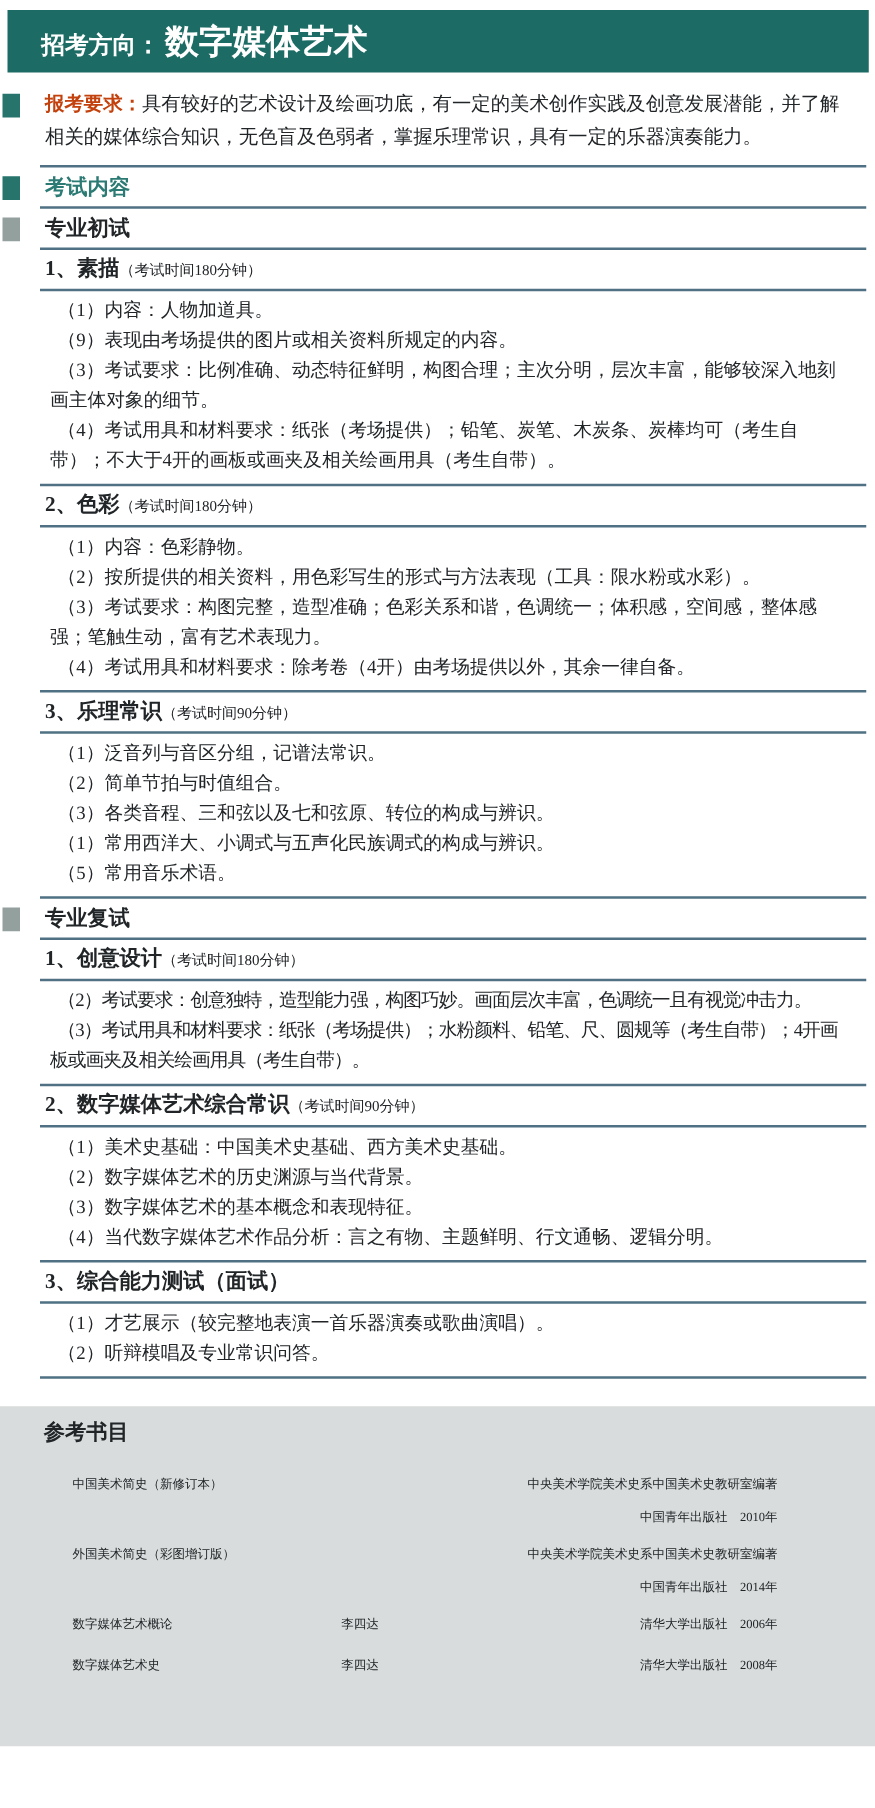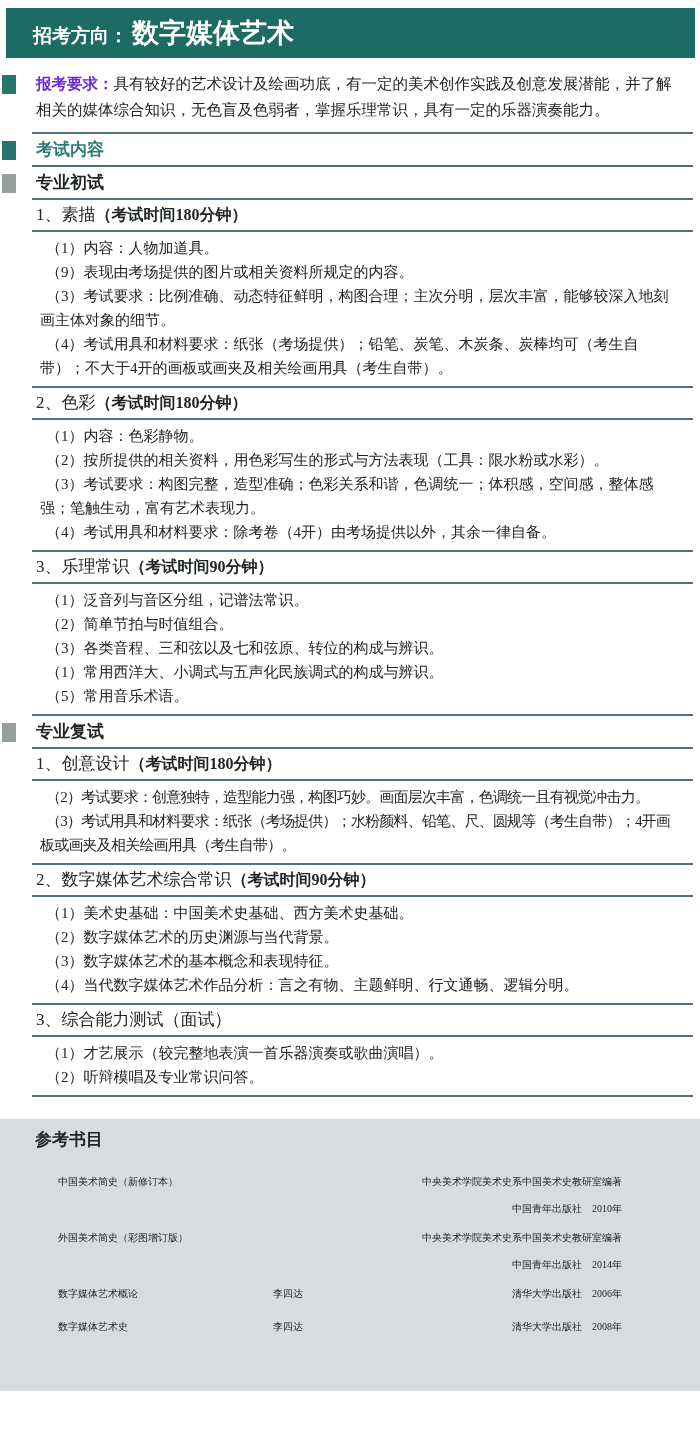--- a/index.html
+++ b/index.html
@@ -17,31 +17,31 @@
   .topbar-prefix { font-size: 19px; font-weight: bold; }
   .topbar-title  { font-size: 27px; font-weight: bold; margin-left: 4px; }
 
   .sq { position: absolute; left: 2px; width: 14px; height: 19px; }
   .sq.teal { background: #27746d; }
   .sq.gray { background: #94a09e; }
 
   .req { position: relative; padding: 13px 24px 9px 36px; font-size: 15.5px; line-height: 26px; }
   .req .sq { top: 17px; }
   .req p { margin: 0; }
-  .teal-label { color: #6d28d9; font-weight: bold; }
+  .teal-label { color: #c2410c; font-weight: bold; }
 
   .rule { height: 0; border-top: 2px solid #4f7183; margin: 0 7px 0 32px; }
 
   .hrow { position: relative; padding: 5px 36px 4px 36px; font-size: 17px; font-weight: bold; line-height: 22px; }
   .hrow .sq { top: 7px; }
   .hrow.teal-heading span { color: #2c7a74; }
 
   .subject { padding: 4px 36px; font-size: 17px; line-height: 22px; }
-  .subject-name { font-weight: normal; }
-  .subject-dur { font-weight: bold; font-size: 16px; }
+  .subject-name { font-weight: bold; }
+  .subject-dur { font-weight: normal; font-size: 12px; }
 
   .items { padding: 4px 28px 6px 40px; font-size: 15px; line-height: 24px; }
   .items p { margin: 0; text-indent: 6px; }
   .items.tight p { letter-spacing: -0.8px; }
 
   .refs {
     height: 272px; background: #d9dcdc; margin-top: 22px;
     padding: 9px 78px 0 35px; overflow: hidden;
   }
   .refs-title { font-size: 17px; font-weight: bold; line-height: 24px; margin-bottom: 16px; }

